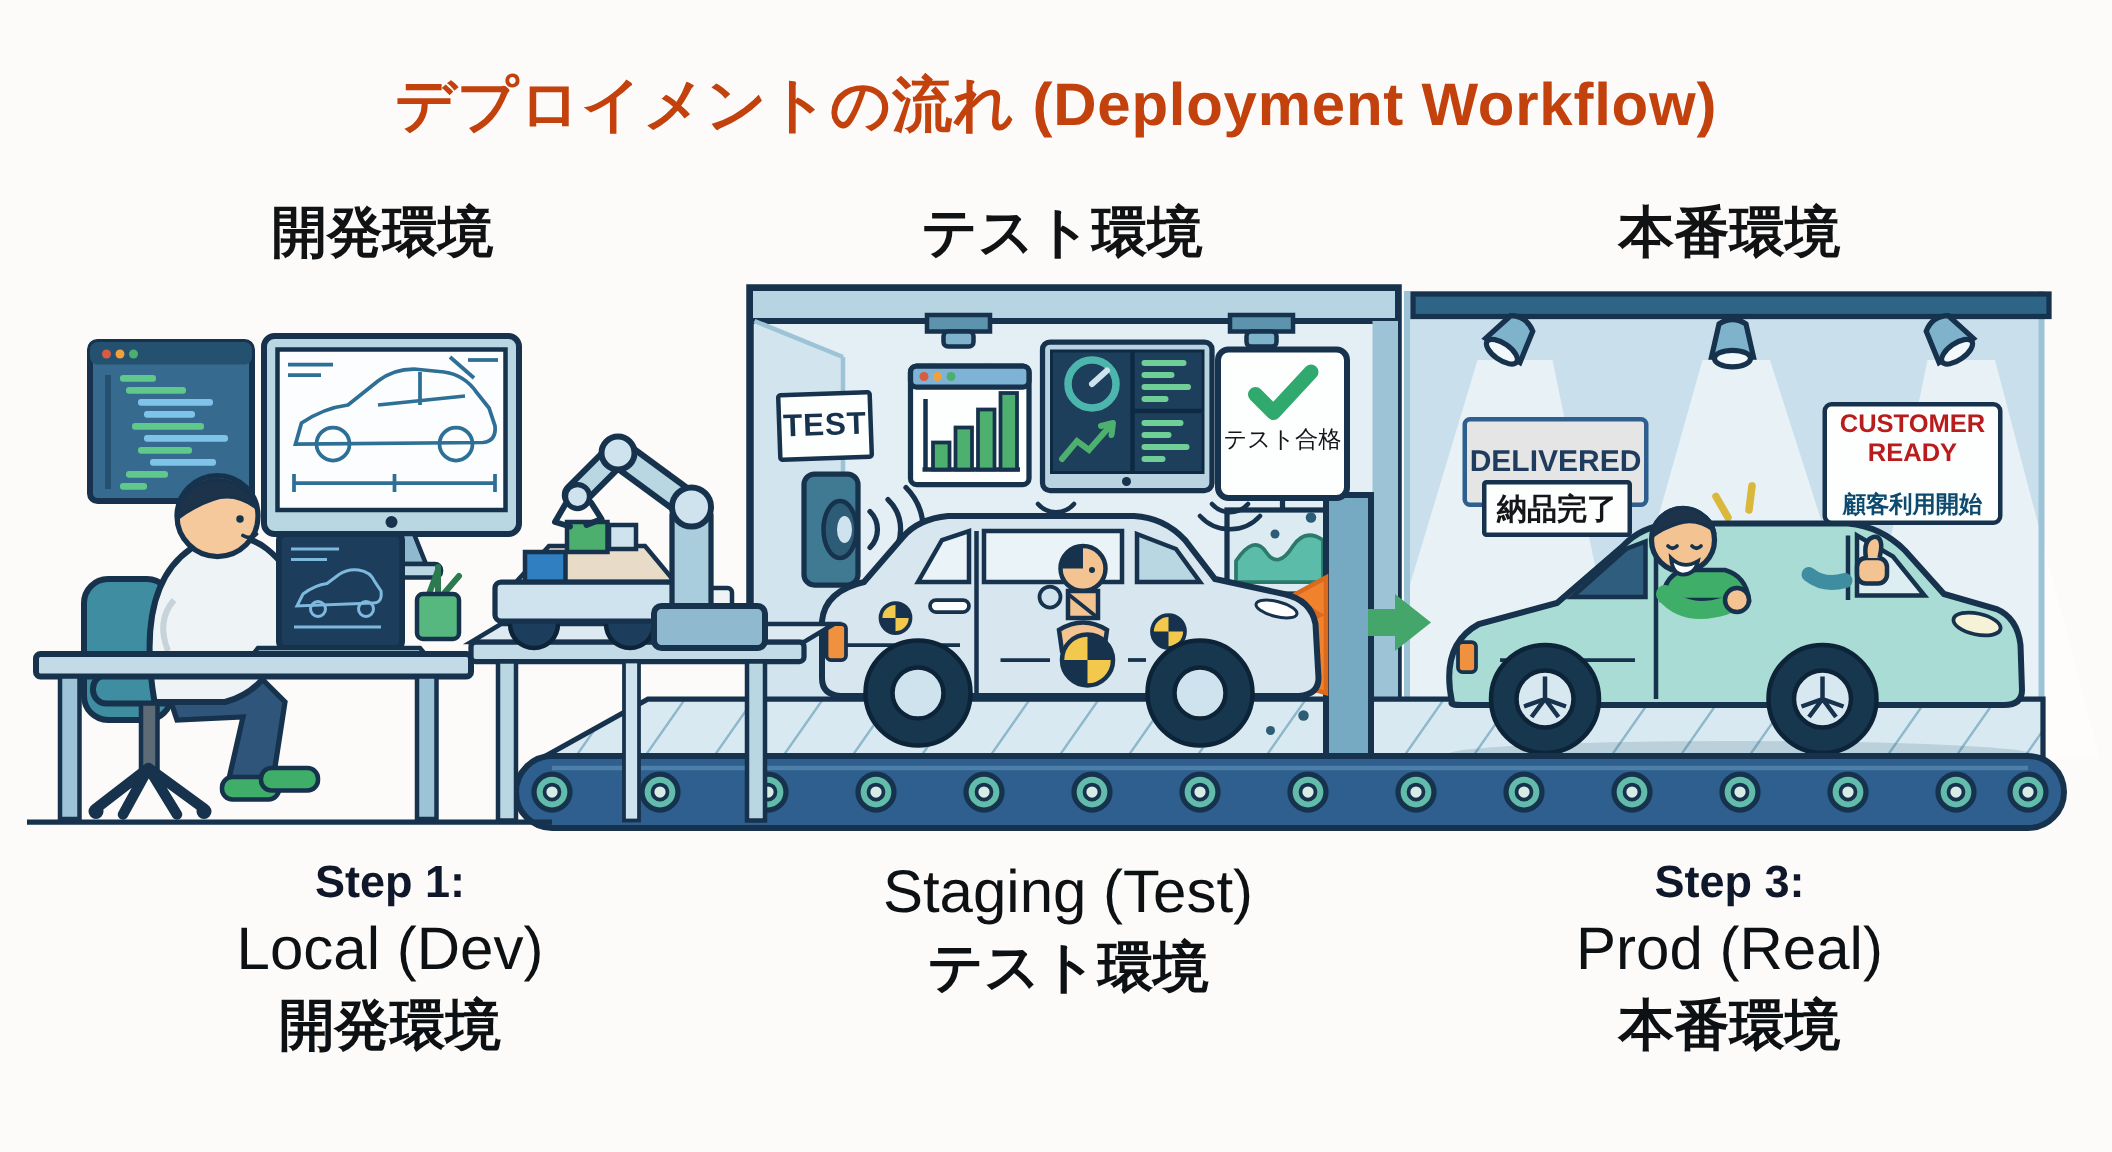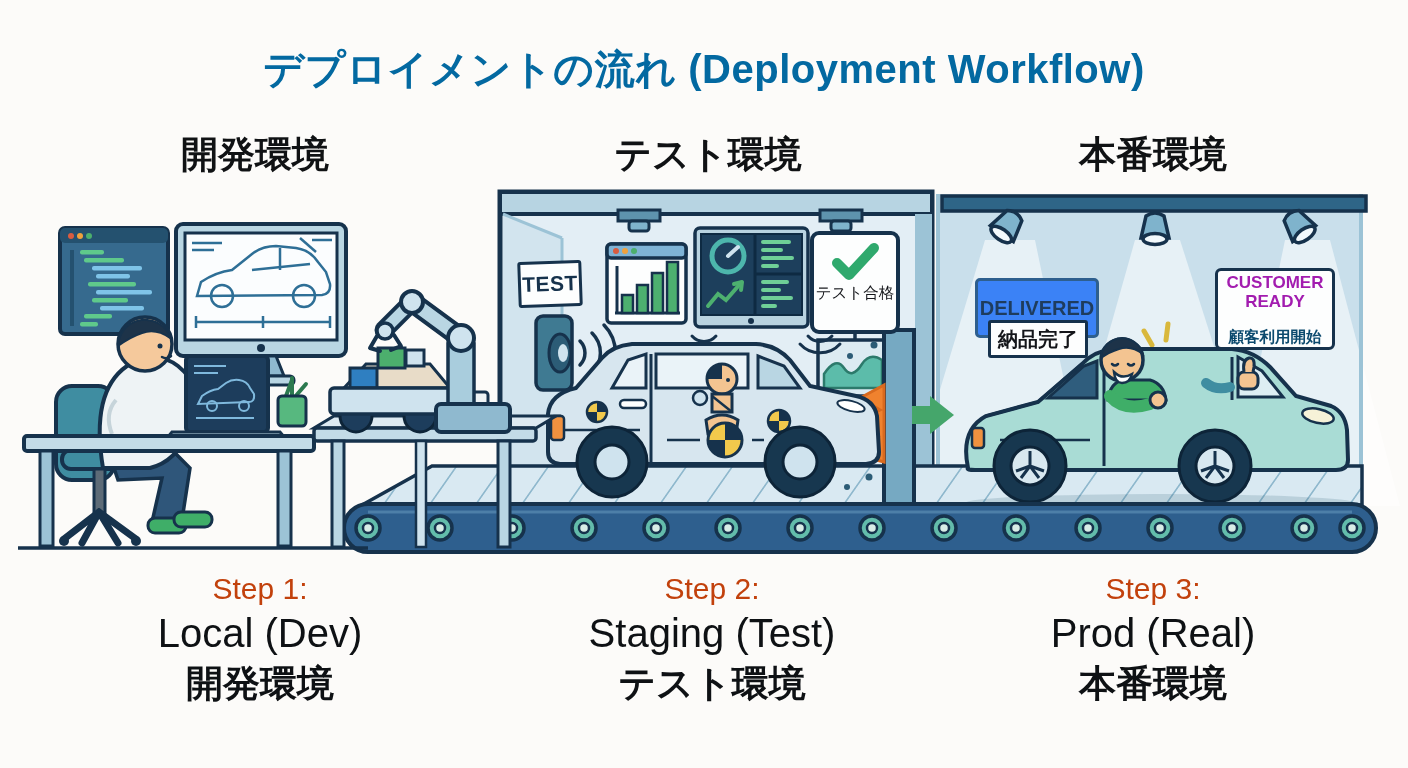--- a/index.html
+++ b/index.html
@@ -7,34 +7,34 @@
     width:1408px;height:768px;position:relative;overflow:hidden;
     background:#fcfbf9;
     font-family:"Liberation Sans","DejaVu Sans",sans-serif;
     color:#111;
   }
   .abs{position:absolute;box-sizing:border-box;}
   #art{position:absolute;left:0;top:0;width:1408px;height:768px;}
 
   .page-title{
     left:0;top:42px;width:1408px;text-align:center;
-    font-size:40px;font-weight:700;color:#0369a1;letter-spacing:.5px;
+    font-size:40px;font-weight:700;color:#c2410c;letter-spacing:.5px;
   }
   .env-header{
     top:130px;text-align:center;font-size:37px;font-weight:700;color:#101214;
   }
   .hdr-dev{left:95px;width:320px;}
   .hdr-test{left:548px;width:320px;}
   .hdr-prod{left:993px;width:320px;}
 
   .step-block{top:570px;text-align:center;line-height:1.28;}
   .step-dev{left:80px;width:360px;}
   .step-test{left:532px;width:360px;}
   .step-prod{left:973px;width:360px;}
-  .step-label{font-size:30px;font-weight:400;color:#c2410c;}
+  .step-label{font-size:30px;font-weight:700;color:#0f172a;}
   .step-name{font-size:40px;font-weight:400;color:#0e1114;}
   .step-jp{font-size:37px;font-weight:700;color:#0e1114;}
 
   .sign{
     display:flex;align-items:center;justify-content:center;text-align:center;
     background:#fdfefe;border:3px solid #16324c;color:#16324c;
   }
   .sign-test{
     left:518px;top:261px;width:64px;height:46px;
     font-size:21px;font-weight:700;letter-spacing:.5px;
@@ -42,31 +42,31 @@
   }
   .sign-pass{
     left:810px;top:231px;width:90px;height:103px;
     flex-direction:column;justify-content:flex-start;
     border-width:4px;border-radius:9px;padding-top:6px;
   }
   .sign-pass .pass-label{font-size:15.5px;font-weight:400;color:#14161a;margin-top:2px;}
   .sign-delivered{
     left:975px;top:278px;width:124px;height:60px;
     font-size:20px;font-weight:800;color:#1e3c5e;
-    background:#3b82f6;border-color:#2e5f8e;border-radius:5px;
+    background:#e5e5e5;border-color:#2e5f8e;border-radius:5px;
   }
   .sign-delivered-jp{
     left:988px;top:320px;width:100px;height:38px;
     font-size:20px;font-weight:700;color:#14161a;border-radius:3px;
   }
   .sign-customer{
     left:1215px;top:268px;width:120px;height:82px;
     flex-direction:column;line-height:1.15;border-radius:6px;
   }
-  .cust-en{font-size:17px;font-weight:800;color:#a21caf;}
+  .cust-en{font-size:17px;font-weight:800;color:#b91c1c;}
   .cust-jp{font-size:15.5px;font-weight:700;color:#0c4a6e;margin-top:16px;}
 </style>
 </head>
 <body>
 
 <svg id="art" viewBox="0 0 1408 768">
   <defs>
     <pattern id="hatch" width="46" height="40" patternUnits="userSpaceOnUse" patternTransform="skewX(-35)">
       <rect width="46" height="40" fill="#d9e9f2"></rect>
       <line x1="0" y1="0" x2="0" y2="40" stroke="#8fb8cd" stroke-width="4"></line>
@@ -493,21 +493,20 @@
   <div class="cust-en">READY</div>
   <div class="cust-jp">顧客利用開始</div>
 </div>
 
 <div class="abs step-block step-dev">
   <div class="step-label">Step 1:</div>
   <div class="step-name">Local (Dev)</div>
   <div class="step-jp">開発環境</div>
 </div>
 <div class="abs step-block step-test">
-  <div class="step-label">Step 2:</div>
   <div class="step-name">Staging (Test)</div>
   <div class="step-jp">テスト環境</div>
 </div>
 <div class="abs step-block step-prod">
   <div class="step-label">Step 3:</div>
   <div class="step-name">Prod (Real)</div>
   <div class="step-jp">本番環境</div>
 </div>
 
 </body></html>

